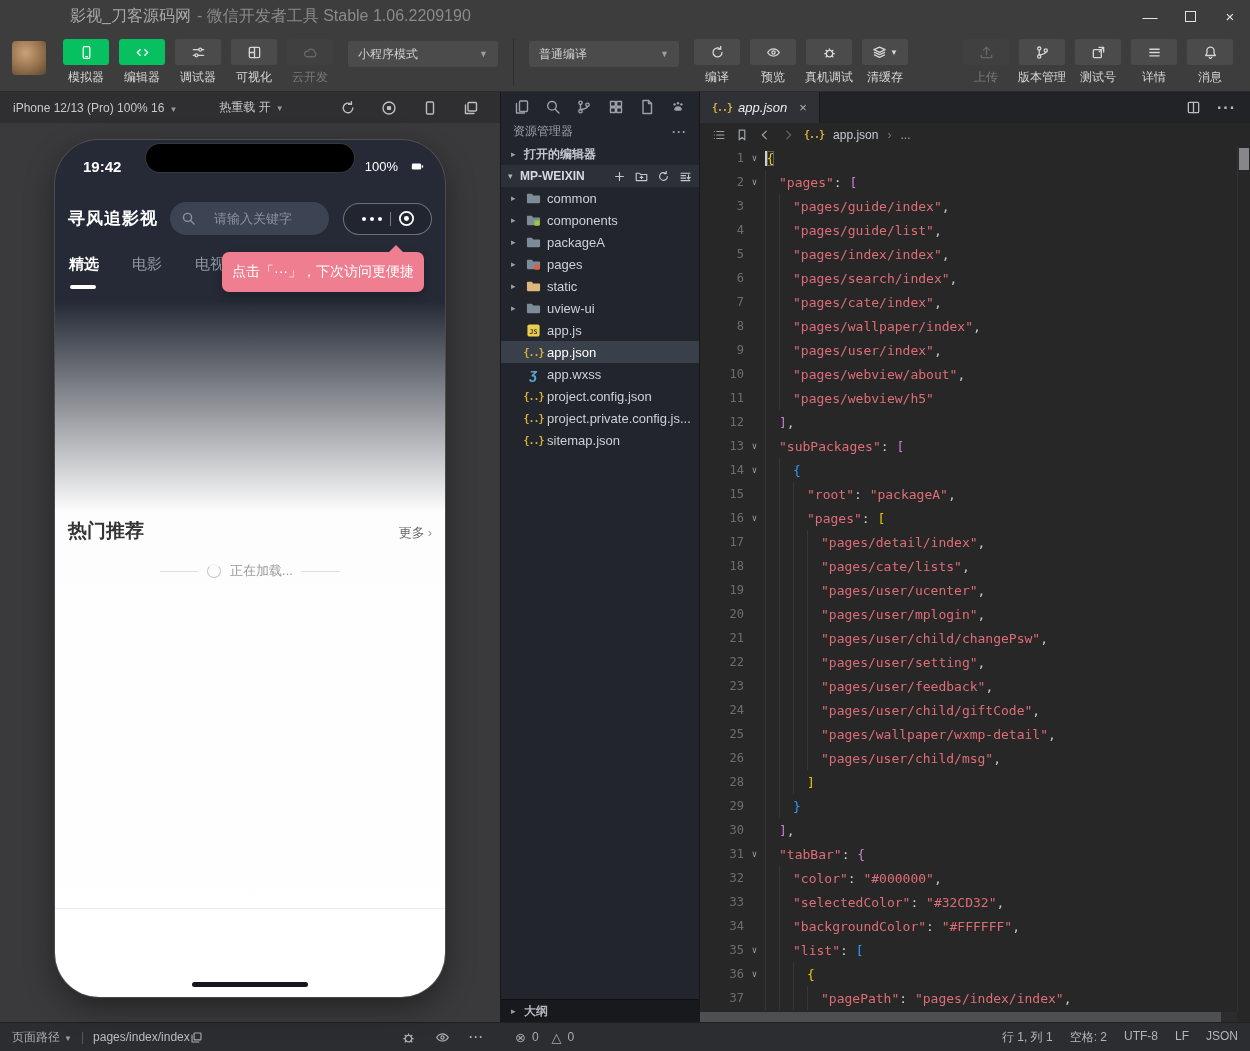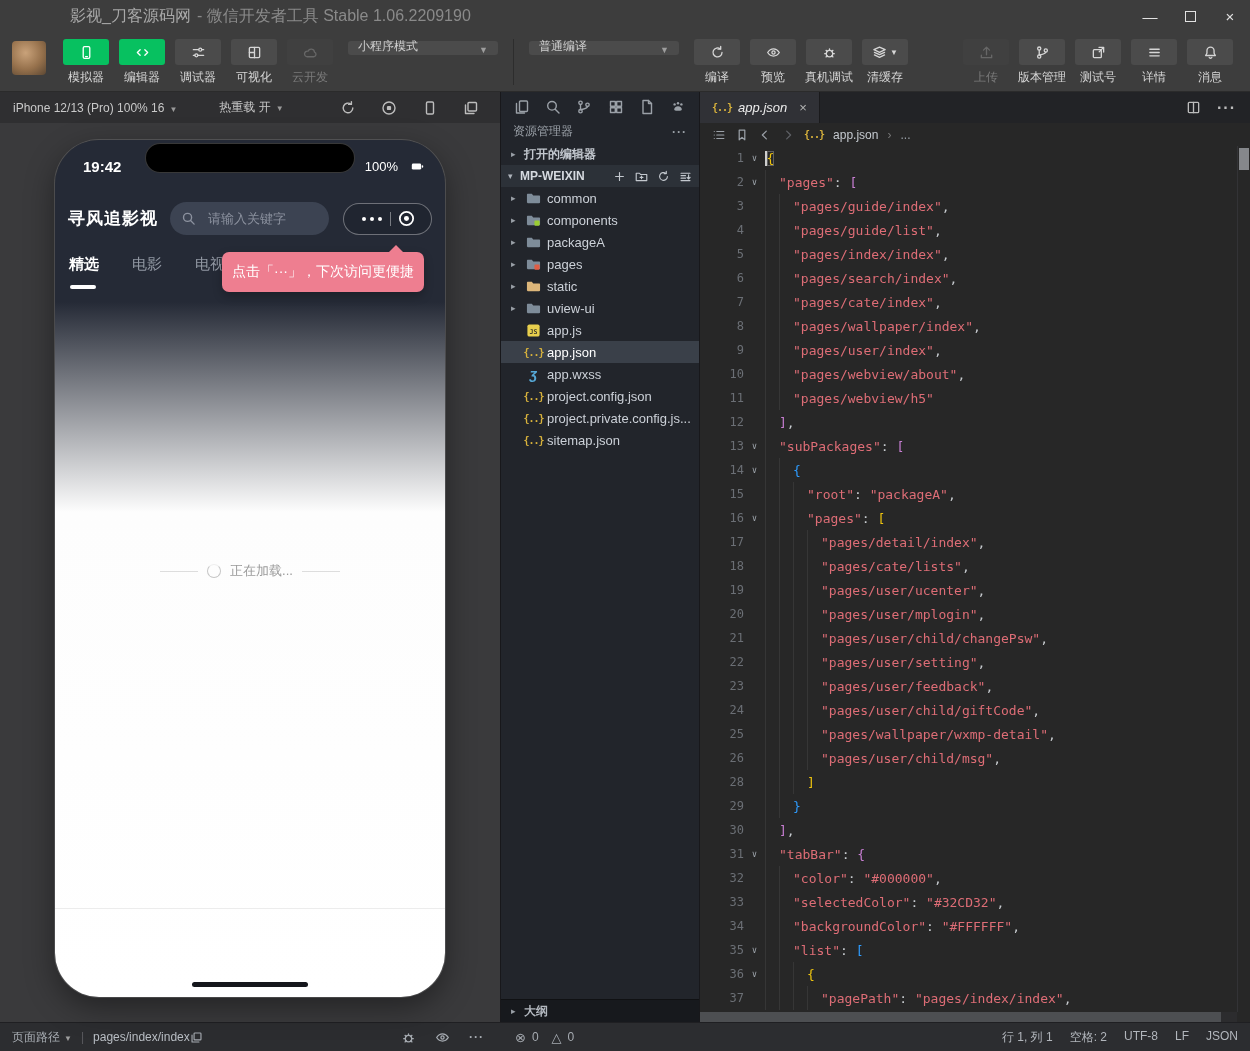--- a/index.html
+++ b/index.html
@@ -19,21 +19,21 @@
 
 
 .toolbar{height:60px;flex:none;background:#3d3d3d;border-bottom:1px solid #2b2b2b;display:flex;align-items:flex-start;padding:5px 12px 0}
 .avatar{width:34px;height:34px;border-radius:4px;margin:4px 12px 0 0;flex:none;background:radial-gradient(circle at 40% 35%,#c9a27a,#96714c 55%,#5b4733)}
 .tbtn{display:flex;flex-direction:column;align-items:center;margin:2px 3px 0;min-width:50px}
 .tbox{width:46px;height:26px;border-radius:3px;background:#4b4b4b;display:flex;align-items:center;justify-content:center;color:#d6d6d6}
 .tbox.green{background:#07c160;color:#fff}
 .tlabel{font-size:12px;color:#d6d6d6;margin-top:4px;white-space:nowrap}
 .tbtn.dis .tbox{background:#404040;color:#676767}
 .tbtn.dis .tlabel{color:#7a7a7a}
-.dd{height:14px;width:150px;background:#4b4b4b;border-radius:3px;color:#cfcfcf;font-size:12px;display:flex;align-items:flex-end;padding:0 10px;margin:4px 10px 0;flex:none}
+.dd{height:26px;width:150px;background:#4b4b4b;border-radius:3px;color:#cfcfcf;font-size:12px;display:flex;align-items:center;padding:0 10px;margin:4px 10px 0;flex:none}
 .dd .caret{margin-left:auto;color:#9d9d9d;font-size:9px}
 .vdiv{width:1px;height:46px;background:#2d2d2d;margin:2px 5px 0;flex:none}
 .tb-right{margin-left:auto;display:flex}
 .carets{font-size:8px;margin-left:3px}
 
 
 .main{flex:1;display:flex;min-height:0}
 
 
 .sim{width:500px;flex:none;background:#3a3a3c;display:flex;flex-direction:column}
@@ -45,21 +45,21 @@
 
 .phone{position:relative;width:390px;height:857px;margin:17px 0 0 55px;border-radius:44px;overflow:hidden;
 background:linear-gradient(180deg,#252a36 0px,#252a36 162px,#fdfdfd 372px,#ffffff 100%);
 box-shadow:0 0 0 1px rgba(255,255,255,.14),0 10px 30px rgba(0,0,0,.4)}
 .notch{position:absolute;top:3px;left:50%;transform:translateX(-50%);width:210px;height:30px;background:#000;border-radius:17px;border:1px solid rgba(255,255,255,.22)}
 .ph-status{position:absolute;top:18px;left:12px;right:0;display:flex;align-items:center;padding:0 16px;color:#fff}
 .ph-time{font-size:15px;font-weight:bold}
 .ph-batt{margin-left:auto;display:flex;align-items:center;gap:8px;font-size:13px}
 .ph-header{position:absolute;top:62px;left:0;right:0;display:flex;align-items:center;padding:0 13px}
 .ph-title{color:#fff;font-size:17px;font-weight:bold;letter-spacing:1px;white-space:nowrap}
-.ph-search{flex:1;height:33px;margin:0 14px 0 12px;background:#3c4352;border-radius:17px;display:flex;align-items:center;padding:0 11px;gap:12px;color:#8b919e;font-size:13px;min-width:0;white-space:nowrap;overflow:hidden}
+.ph-search{flex:1;height:33px;margin:0 14px 0 12px;background:#3c4352;border-radius:17px;display:flex;align-items:center;padding:0 11px;gap:18px;color:#8b919e;font-size:13px;min-width:0;white-space:nowrap;overflow:hidden}
 .ph-capsule{width:89px;height:32px;border:1px solid rgba(255,255,255,.35);border-radius:16px;background:rgba(18,22,30,.25);display:flex;align-items:center;justify-content:center;flex:none;color:#fff}
 .cdot{width:4px;height:4px;border-radius:50%;background:#fff;margin:0 2px}
 .cdiv{width:1px;height:14px;background:rgba(255,255,255,.4);margin:0 6px}
 .ph-tabs{position:absolute;top:115px;left:0;right:0;display:flex;gap:33px;padding:0 14px;font-size:15px;color:#9298a3}
 .ph-tab{cursor:pointer}
 .ph-tab.on{color:#fff;font-weight:bold;position:relative}
 .ph-tab.on:after{content:"";position:absolute;left:1px;bottom:-15px;width:26px;height:4px;background:#fff;border-radius:2px}
 .ph-tooltip{position:absolute;left:167px;top:112px;width:202px;height:40px;background:#ee7e90;border-radius:7px;color:#fff;font-size:14px;display:flex;align-items:center;justify-content:center;z-index:5;box-shadow:0 4px 10px rgba(0,0,0,.25);white-space:nowrap}
 .ph-tooltip:before{content:"";position:absolute;top:-7px;right:20px;border-left:8px solid transparent;border-right:8px solid transparent;border-bottom:8px solid #ee7e90}
 .ph-section{position:absolute;top:378px;left:0;right:0;display:flex;align-items:baseline;padding:0 13px;color:#2b2b2b}
@@ -366,20 +366,24 @@
         <div class="ph-tabs" id="ph-tabs">
             <span class="ph-tab on">精选</span>
             <span class="ph-tab">电影</span>
             <span class="ph-tab">电视剧</span>
             <span class="ph-tab">动漫</span>
             <span class="ph-tab">综艺</span>
           </div>
         <div class="ph-tooltip">
             <span>点击「···」，下次访问更便捷</span>
           </div>
+        <div class="ph-section">
+          <span class="sec-t">热门推荐</span>
+          <span class="ph-more"><span>更多</span><span class="chev">›</span></span>
+        </div>
         <div class="ph-loading">
           <i class="ll"></i>
             <span class="spin"></span>
           <span>正在加载...</span>
             <i class="ll"></i>
         </div>
         <div class="ph-divider"></div>
         <div class="ph-home"></div>
       </div>
     </div>

